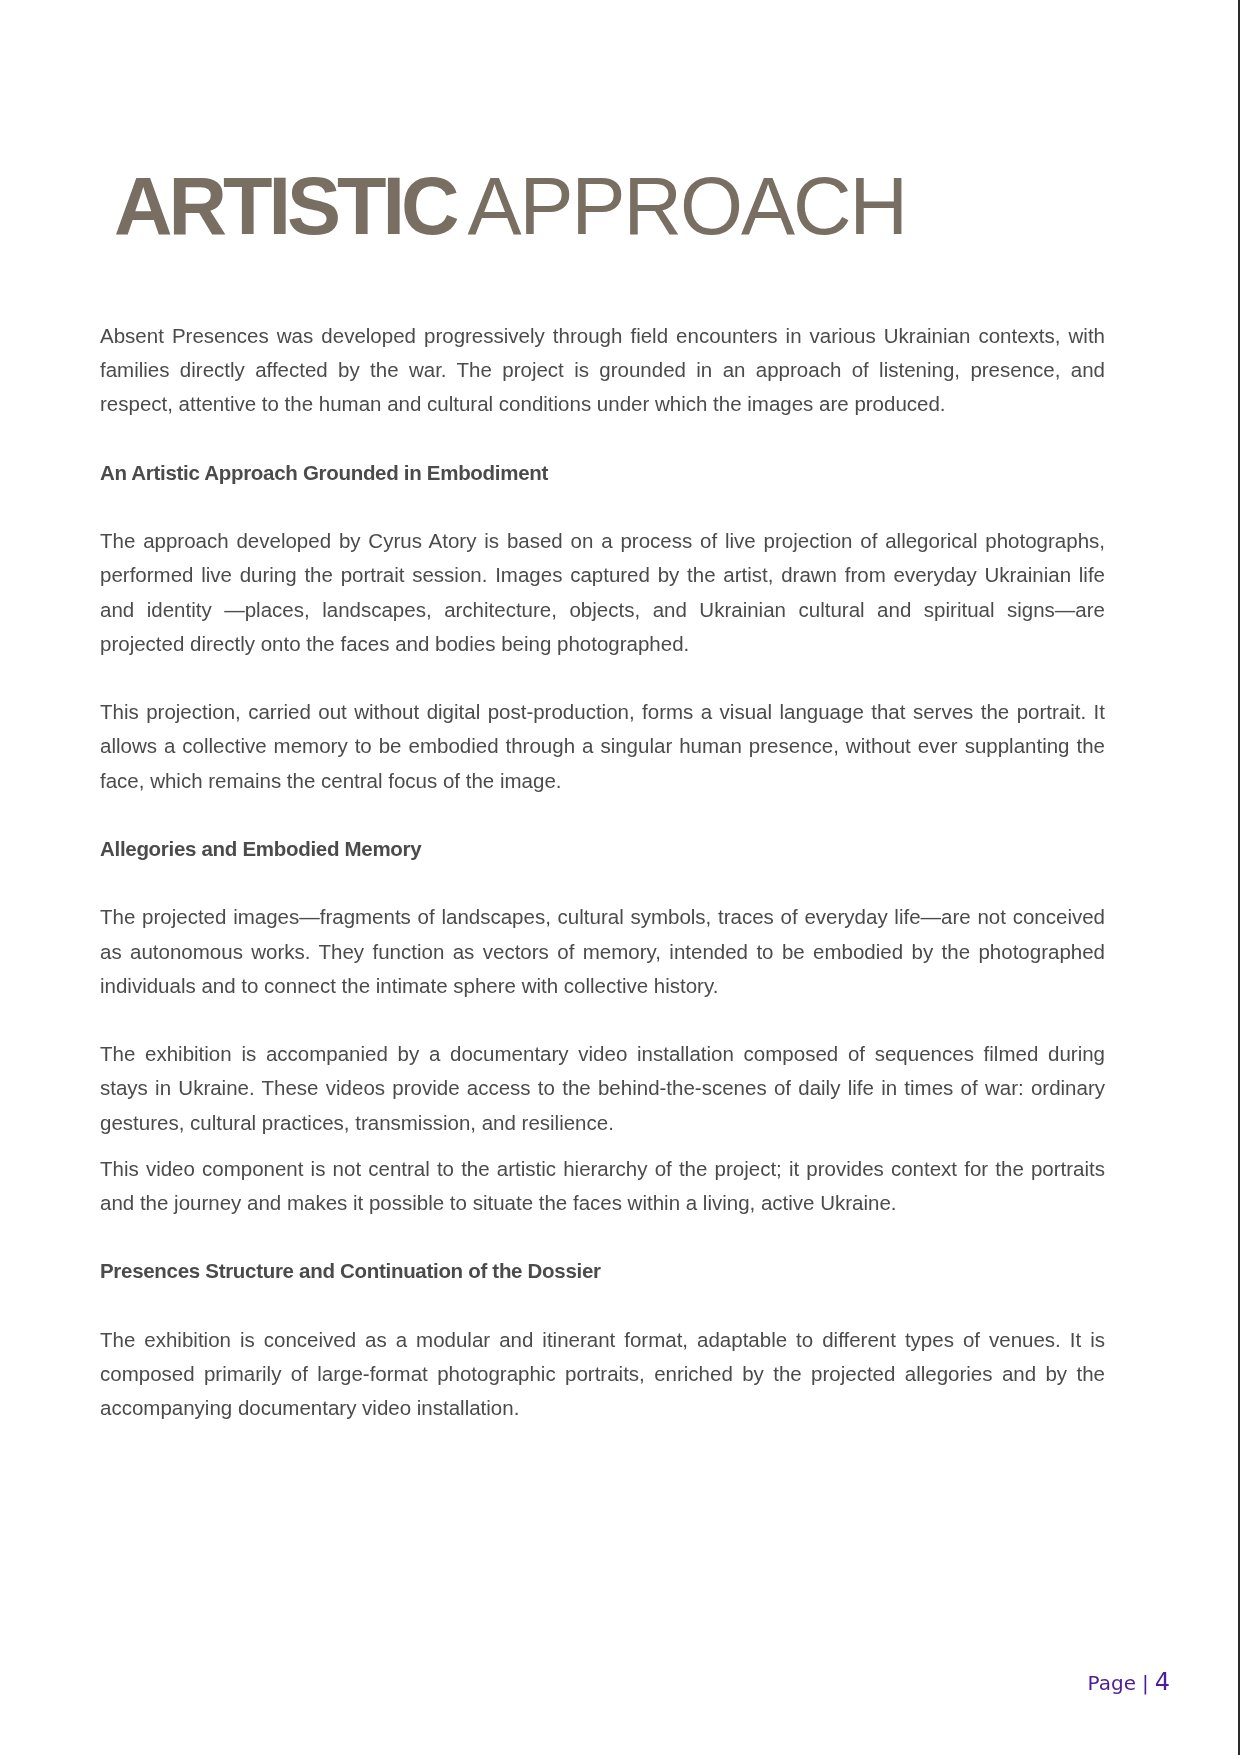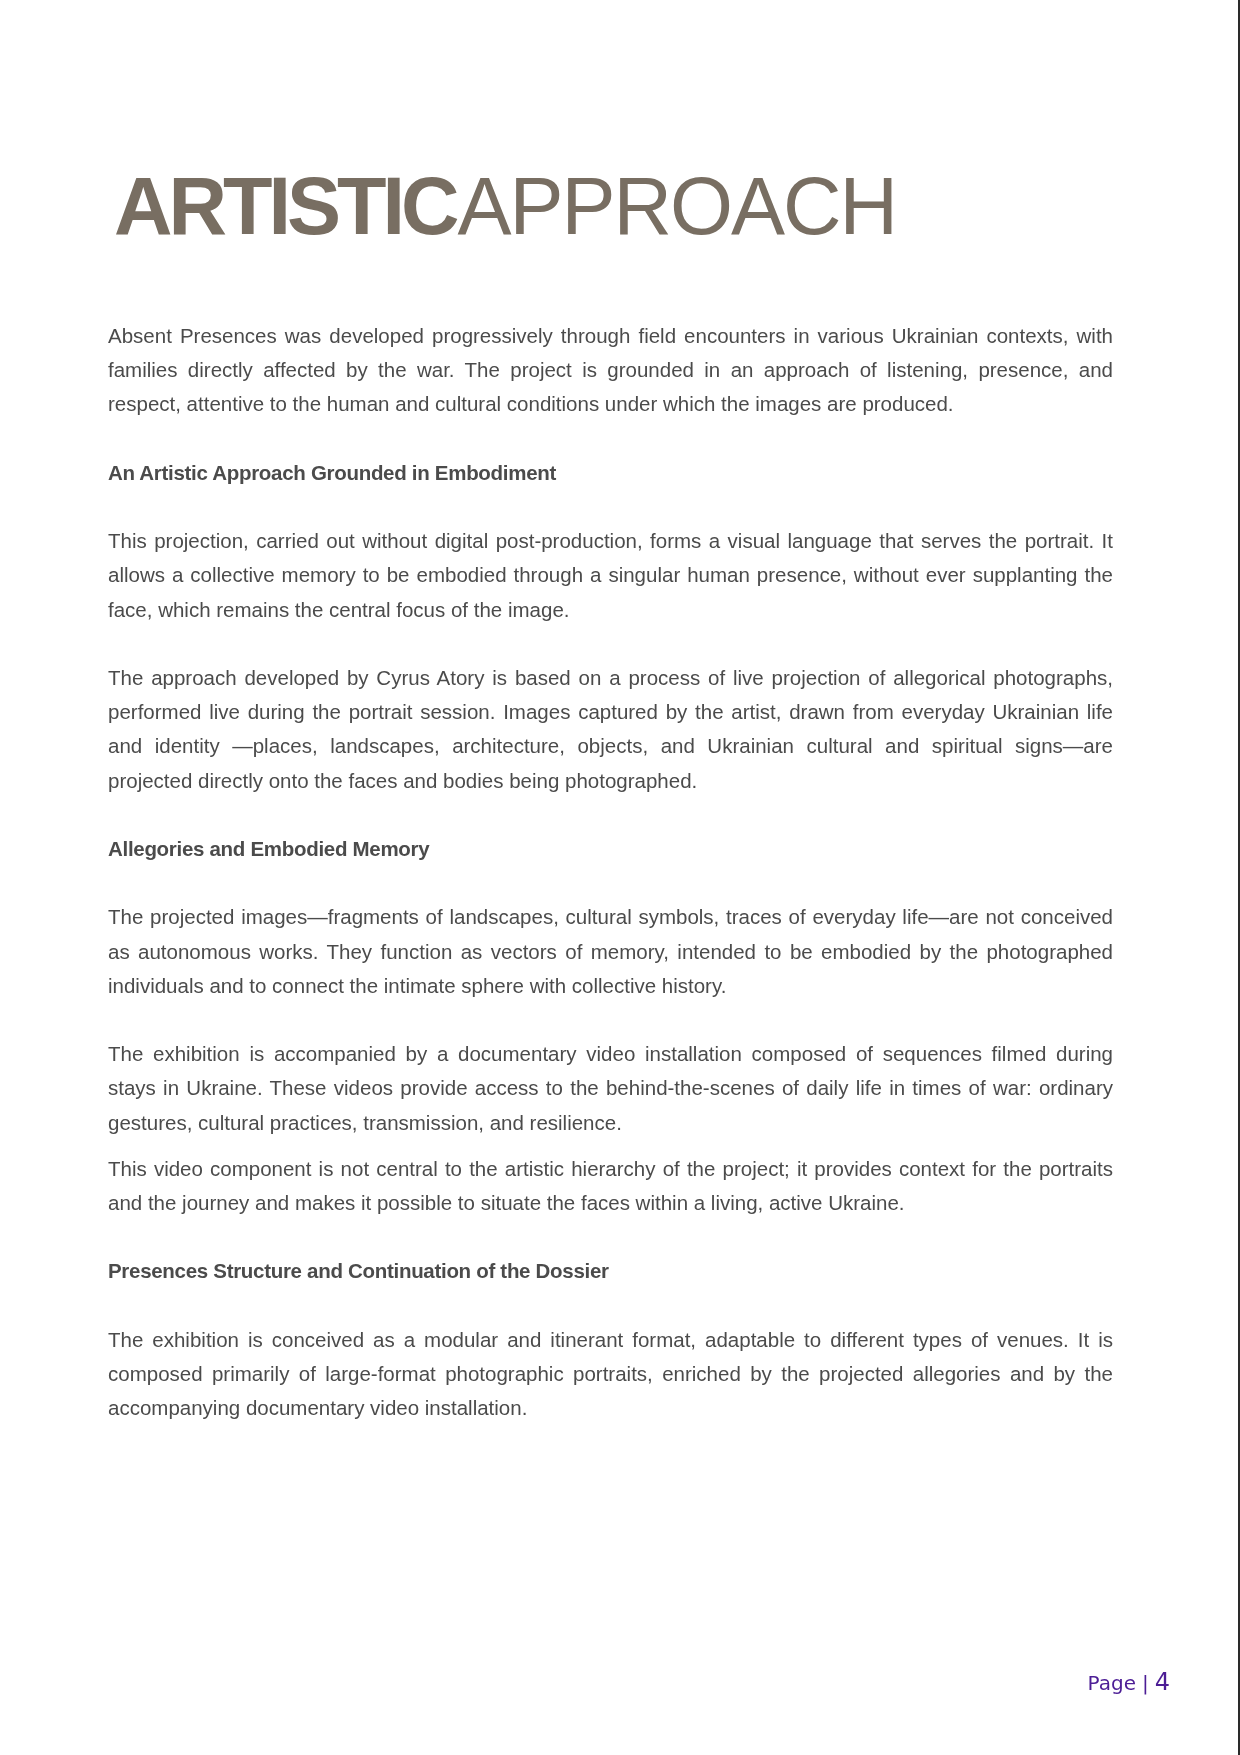--- a/index.html
+++ b/index.html
@@ -41,26 +41,26 @@
       color: #786e62;
       letter-spacing: -2.5px;
       white-space: nowrap;
     }
     .title .bold {
       font-weight: 700;
       letter-spacing: -4px;
     }
     .title .light {
       font-weight: 400;
-      margin-left: 2px;
+      margin-left: 12px;
       letter-spacing: -2px;
     }
     .content {
       position: absolute;
-      left: 108px;
+      left: 100px;
       top: 319px;
       width: 1005px;
       font-family: "Liberation Sans", sans-serif;
       font-size: 20.5px;
       line-height: 34.2px;
       color: #4b4b4b;
     }
     .content p {
       margin: 0 0 34.2px 0;
       text-align: justify;
@@ -101,22 +101,22 @@
 <div class="page">
 
   <h1 class="title">
     <span class="bold">ARTISTIC</span><span class="light">APPROACH</span>
   </h1>
 
   <div class="content">
     <p>Absent Presences was developed progressively through field encounters in various Ukrainian contexts, with families directly affected by the war. The project is grounded in an approach of listening, presence, and respect, attentive to the human and cultural conditions under which the images are produced.</p>
 
     <h2>An Artistic Approach Grounded in Embodiment</h2>
+    <p>The approach developed by Cyrus Atory is based on a process of live projection of allegorical photographs, performed live during the portrait session. Images captured by the artist, drawn from everyday Ukrainian life and identity —places, landscapes, architecture, objects, and Ukrainian cultural and spiritual signs—are projected directly onto the faces and bodies being photographed.</p>
     <p>This projection, carried out without digital post-production, forms a visual language that serves the portrait. It allows a collective memory to be embodied through a singular human presence, without ever supplanting the face, which remains the central focus of the image.</p>
-    <p>The approach developed by Cyrus Atory is based on a process of live projection of allegorical photographs, performed live during the portrait session. Images captured by the artist, drawn from everyday Ukrainian life and identity —places, landscapes, architecture, objects, and Ukrainian cultural and spiritual signs—are projected directly onto the faces and bodies being photographed.</p>
 
     <h2>Allegories and Embodied Memory</h2>
     <p>The projected images—fragments of landscapes, cultural symbols, traces of everyday life—are not conceived as autonomous works. They function as vectors of memory, intended to be embodied by the photographed individuals and to connect the intimate sphere with collective history.</p>
 
     <p class="tight">The exhibition is accompanied by a documentary video installation composed of sequences filmed during stays in Ukraine. These videos provide access to the behind-the-scenes of daily life in times of war: ordinary gestures, cultural practices, transmission, and resilience.</p>
     <p>This video component is not central to the artistic hierarchy of the project; it provides context for the portraits and the journey  and makes it possible to situate the faces within a living, active Ukraine.</p>
 
     <h2>Presences Structure and Continuation of the Dossier</h2>
     <p>The exhibition is conceived as a modular and itinerant format, adaptable to different types of venues. It is composed primarily of large-format photographic portraits, enriched by the projected allegories and by the accompanying documentary video installation.</p>
   </div>

